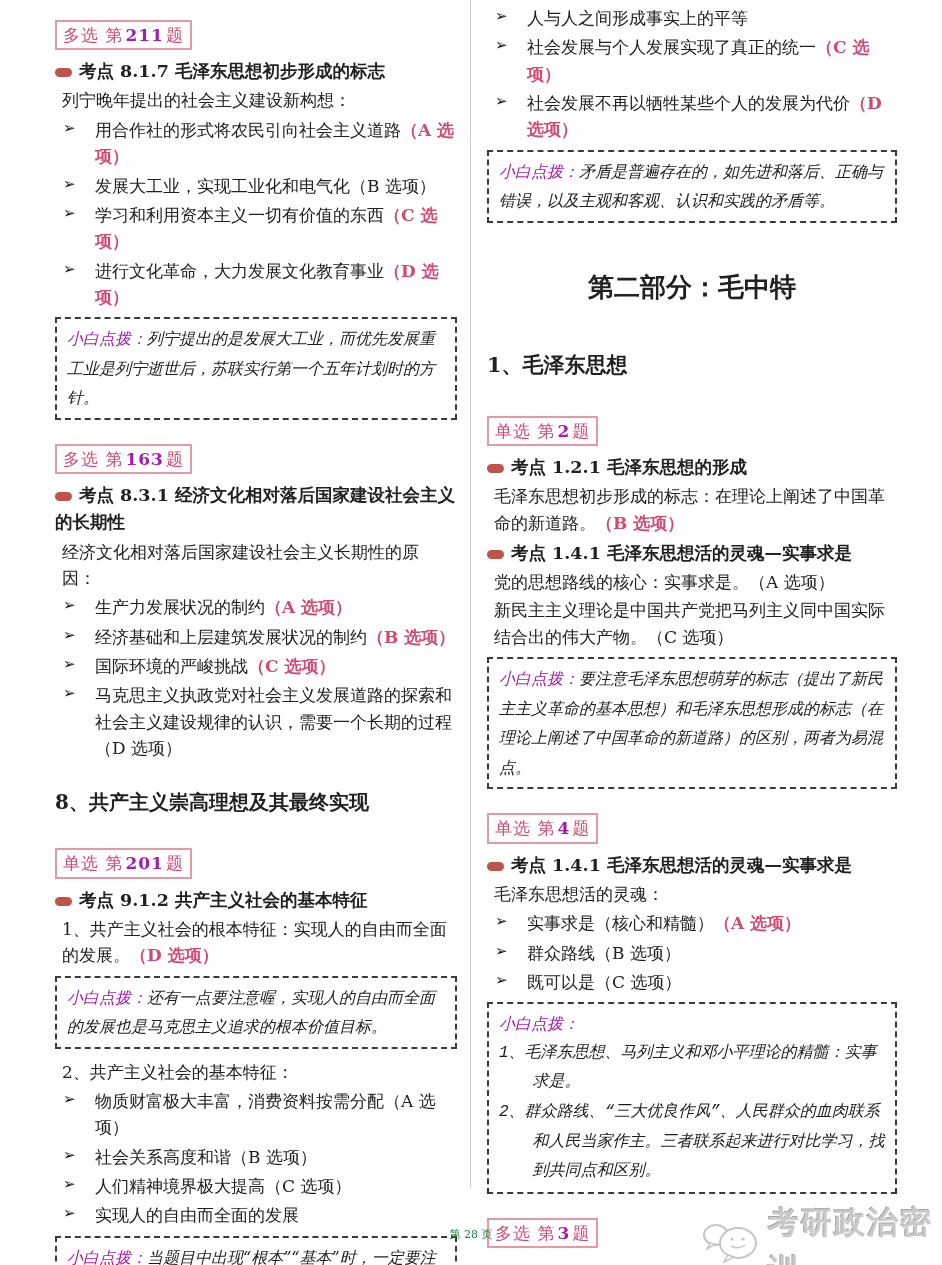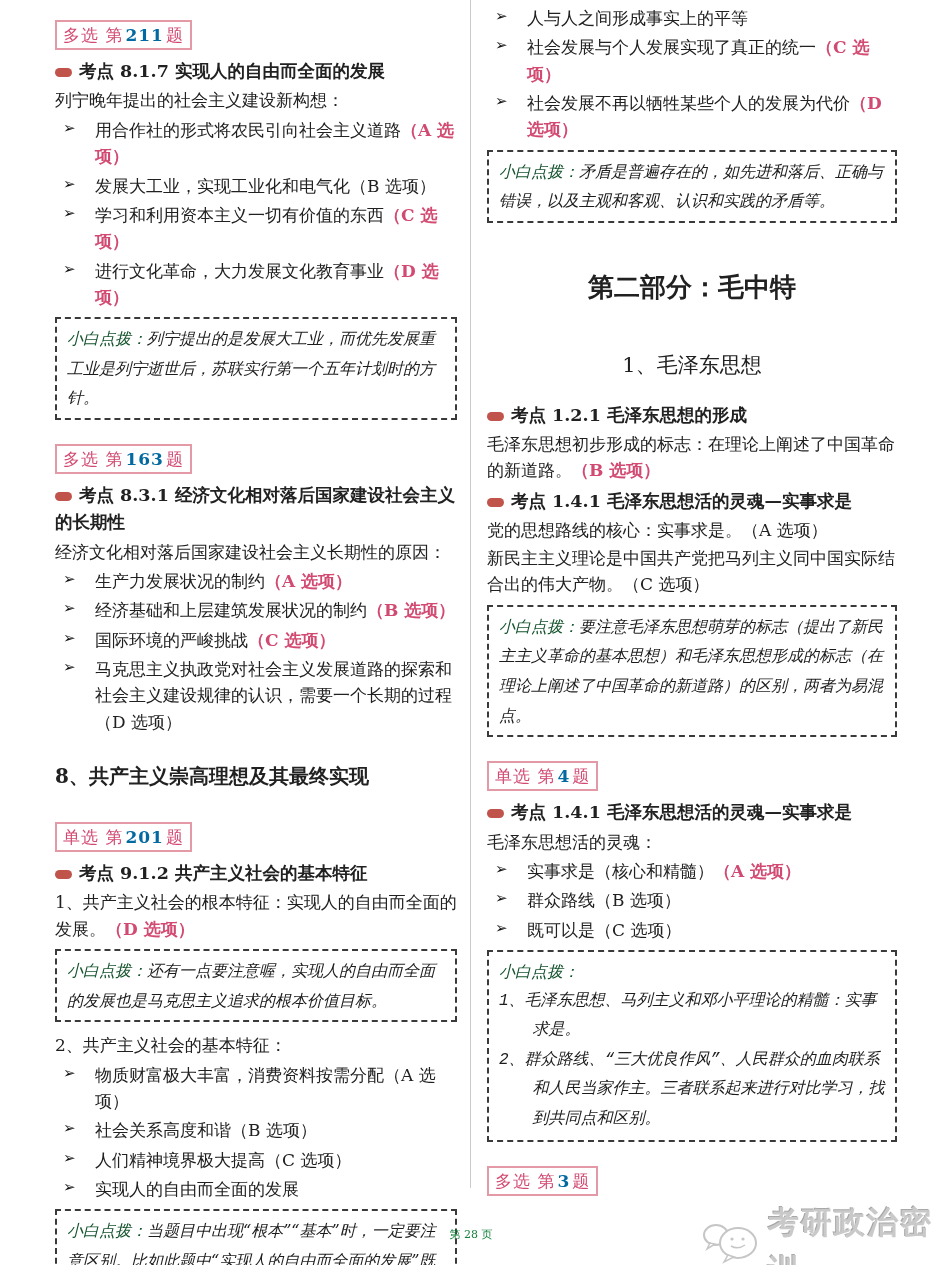--- a/index.html
+++ b/index.html
@@ -8,55 +8,55 @@
     font-family:"DejaVu Serif","Liberation Serif",serif;
     color:#212121;font-size:17px;line-height:1.55;
   }
   .col{position:absolute;top:6px;}
   .col-left{left:55px;width:402px;}
   .col-right{left:487px;width:410px;top:2px;}
   .divider{position:absolute;left:470px;top:0;width:1px;height:1188px;background:#cbcbcb;}
 
   .qtag{display:inline-block;border:2px solid #e39aa6;padding:0 6px;margin:14px 0 4px 0;
         color:#d24a72;font-size:17px;letter-spacing:1px;}
-  .qtag .num{color:#0369a1;font-weight:bold;font-family:"DejaVu Serif",serif;padding:0 2px;}
+  .qtag .num{color:#a21caf;font-weight:bold;font-family:"DejaVu Serif",serif;padding:0 2px;}
 
   .point{font-weight:bold;font-size:17.5px;margin:4px 0 2px 0;}
   .point .oval{display:inline-block;width:17px;height:9px;border-radius:5px;
                background:#c0544b;margin-right:7px;vertical-align:middle;}
 
-  .para{margin:2px 0;}
+  .para{margin:2px 7px;}
   .opt{color:#d24a72;font-weight:bold;}
 
   .bullets{margin:1px 0;}
   .bullet{display:flex;margin:3px 0;}
   .bullet .marker{flex:0 0 40px;padding-left:8px;box-sizing:border-box;font-size:15px;color:#111;}
   .bullet .btext{flex:1;}
 
   .tip{border:2px dashed #3a3a3a;padding:5px 10px;margin:7px 0 10px 0;
        font-style:italic;font-size:16px;line-height:1.85;color:#1c1c1c;}
-  .tip .tip-label{color:#14532d;}
+  .tip .tip-label{color:#a21caf;}
   .tip .tip-line{padding-left:2.1em;text-indent:-2.1em;font-family:Liberation Mono, monospace;}
 
   .chapter-heading{font-weight:bold;font-size:20px;margin:26px 0 16px 0;}
   .part-heading{text-align:center;font-weight:bold;font-size:26px;margin:44px 0 18px 0;}
-  .sub-heading{text-align:center;font-weight:normal;font-size:21px;margin:42px 0 20px 0;}
+  .sub-heading{text-align:left;font-weight:bold;font-size:21px;margin:42px 0 20px 0;}
 
   .footer{position:absolute;top:1226px;left:0;right:0;text-align:center;font-size:11px;color:#15803d;}
   .watermark{position:absolute;top:1198px;left:700px;display:flex;align-items:center;gap:6px;}
   .watermark .wm-text{color:#c9c9c9;font-size:31px;font-weight:bold;letter-spacing:2px;
       text-shadow:1px 1px 0 #ffffff,-1px -1px 0 #a8a8a8;}
 </style>
 </head>
 <body>
 
 <div class="page">
   <div class="col col-left" id="col-left">
       <div><span class="qtag"><span>多选 第</span><span class="num">211</span><span>题</span></span></div>
-      <div class="point"><span class="oval"></span><span>考点 8.1.7 实现人的自由而全面的发展</span></div>
+      <div class="point"><span class="oval"></span><span>考点 8.1.7 毛泽东思想初步形成的标志</span></div>
       <div class="para"><span class="seg">列宁晚年提出的社会主义建设新构想：</span></div>
       <div class="bullets">
         <div class="bullet">
           <span class="marker">➢</span>
           <span class="btext"><span class="seg">用合作社的形式将农民引向社会主义道路</span><span class="opt">（A 选项）</span></span>
         </div>
         <div class="bullet">
           <span class="marker">➢</span>
           <span class="btext"><span class="seg">发展大工业，实现工业化和电气化（B 选项）</span></span>
         </div>
@@ -137,20 +137,21 @@
         <div class="bullet">
           <span class="marker">➢</span>
           <span class="btext"><span class="seg">社会发展不再以牺牲某些个人的发展为代价</span><span class="opt">（D 选项）</span></span>
         </div>
       </div>
       <div class="tip">
         <div><span class="tip-label">小白点拨：</span><span>矛盾是普遍存在的，如先进和落后、正确与错误，以及主观和客观、认识和实践的矛盾等。</span></div>
       </div>
       <div class="part-heading">第二部分：毛中特</div>
       <div class="sub-heading">1、毛泽东思想</div>
+      <div><span class="qtag"><span>单选 第</span><span class="num">2</span><span>题</span></span></div>
       <div class="point"><span class="oval"></span><span>考点 1.2.1 毛泽东思想的形成</span></div>
       <div class="para"><span class="seg">毛泽东思想初步形成的标志：在理论上阐述了中国革命的新道路。</span><span class="opt">（B 选项）</span></div>
       <div class="point"><span class="oval"></span><span>考点 1.4.1 毛泽东思想活的灵魂—实事求是</span></div>
       <div class="para"><span class="seg">党的思想路线的核心：实事求是。（A 选项）</span></div>
       <div class="para"><span class="seg">新民主主义理论是中国共产党把马列主义同中国实际结合出的伟大产物。（C 选项）</span></div>
       <div class="tip">
         <div><span class="tip-label">小白点拨：</span><span>要注意毛泽东思想萌芽的标志（提出了新民主主义革命的基本思想）和毛泽东思想形成的标志（在理论上阐述了中国革命的新道路）的区别，两者为易混点。</span></div>
       </div>
       <div><span class="qtag"><span>单选 第</span><span class="num">4</span><span>题</span></span></div>
       <div class="point"><span class="oval"></span><span>考点 1.4.1 毛泽东思想活的灵魂—实事求是</span></div>

